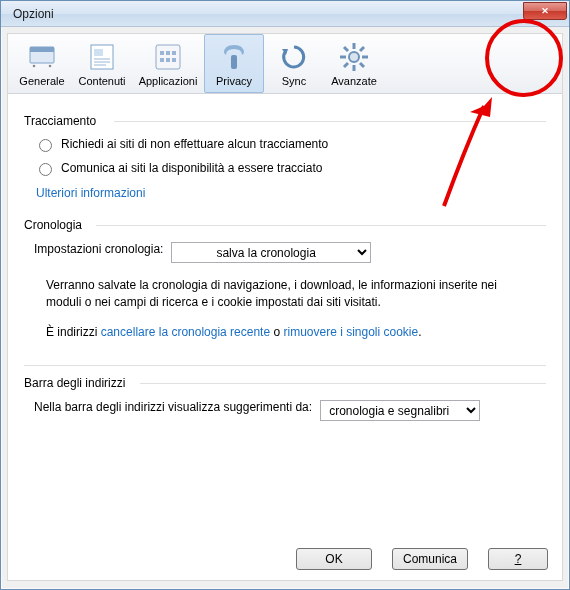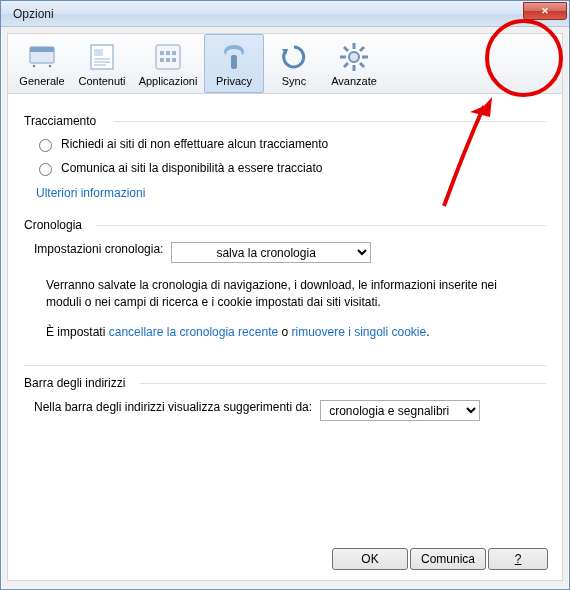--- a/index.html
+++ b/index.html
@@ -139,21 +139,21 @@
   .divider {
     margin: 24px 0 0 0;
     border: none;
     border-top: 1px solid #e0e0e0;
   }
   .buttons {
     position: absolute;
     bottom: 10px;
     right: 14px;
     display:flex;
-    gap:2px;
+    gap:20px;
   }
   .btn {
     min-width: 76px;
     height: 22px;
     border: 1px solid #707070;
     border-radius: 3px;
     background: linear-gradient(to bottom,#f2f2f2,#e3e3e3);
     font-family:inherit;
     font-size:12px;
     padding: 0 10px;
@@ -281,21 +281,21 @@
       <div class="group-label short" style="margin-top:18px">Cronologia</div>
       <div class="field-row">
         <span>Impostazioni cronologia:</span>
         <select class="hist-select">
           <option>salva la cronologia</option>
         </select>
       </div>
       <div class="desc">
         <p>Verranno salvate la cronologia di navigazione, i download, le informazioni inserite nei moduli o nei campi di ricerca e i cookie impostati dai siti visitati.</p>
         <p>
-          <span>È impostati </span><a class="link">cancellare la cronologia recente</a><span> o </span><a class="link">rimuovere i singoli cookie</a><span>.</span>
+          <span>È indirizzi </span><a class="link">cancellare la cronologia recente</a><span> o </span><a class="link">rimuovere i singoli cookie</a><span>.</span>
         </p>
       </div>
 
       <hr class="divider">
 
       <div class="group-label long" style="margin-top:10px">Barra degli indirizzi</div>
       <div class="field-row">
         <span>Nella barra degli indirizzi visualizza suggerimenti da:</span>
         <select class="addr-select">
           <option>cronologia e segnalibri</option>

